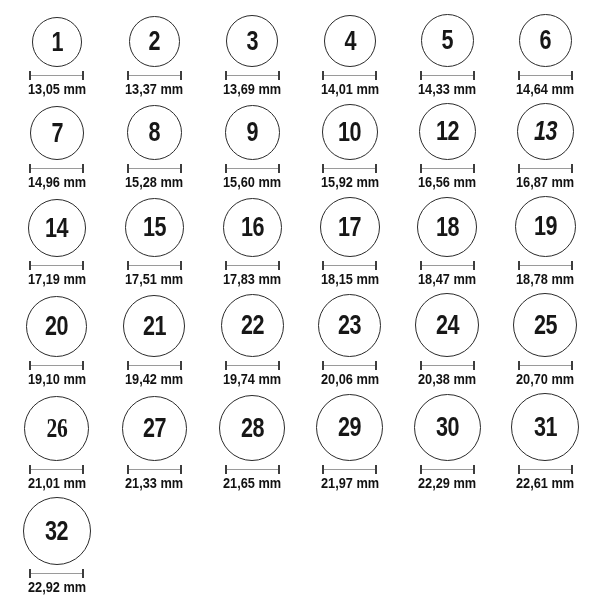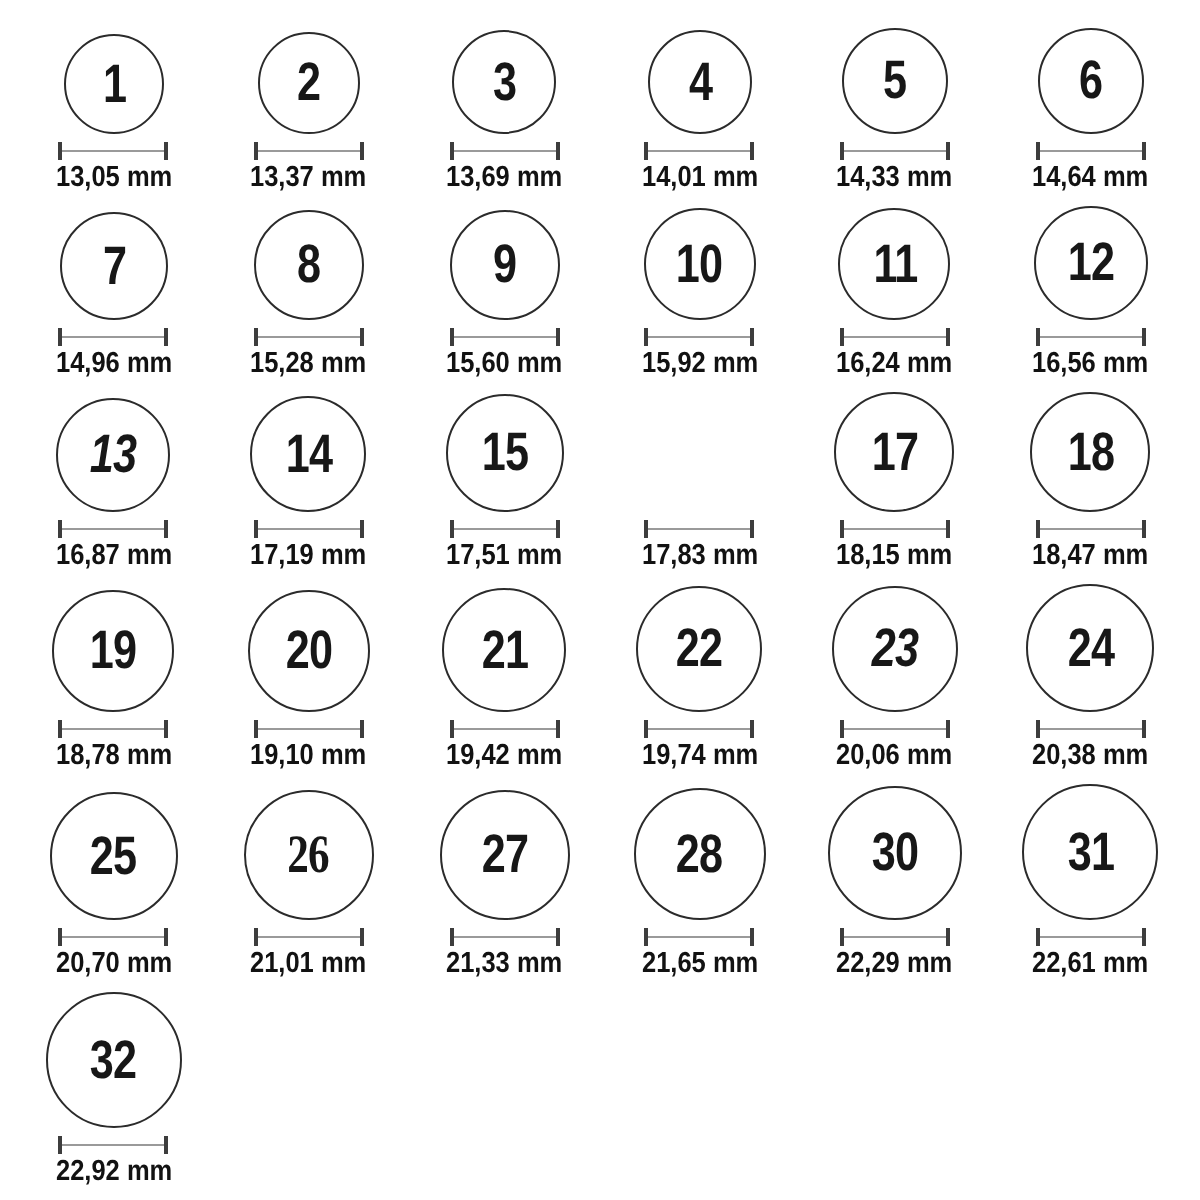--- a/index.html
+++ b/index.html
@@ -143,27 +143,20 @@
   </div>
 
   <div class="cell">
     <div class="circle" style="width: 56px; height: 56px;">
       <span class="num">10</span>
     </div>
     <div class="ruler"></div>
     <span class="label">15,92 mm</span>
   </div>
 
-  <div class="cell">
-    <div class="circle" style="width: 56px; height: 56px;">
-      <span class="num">11</span>
-    </div>
-    <div class="ruler"></div>
-    <span class="label">16,24 mm</span>
-  </div>
 
   <div class="cell">
     <div class="circle" style="width: 57px; height: 57px;">
       <span class="num">12</span>
     </div>
     <div class="ruler"></div>
     <span class="label">16,56 mm</span>
   </div>
 
   <div class="cell">
@@ -184,20 +177,23 @@
 
   <div class="cell">
     <div class="circle" style="width: 59px; height: 59px;">
       <span class="num">15</span>
     </div>
     <div class="ruler"></div>
     <span class="label">17,51 mm</span>
   </div>
 
   <div class="cell">
+    <div class="circle" style="width: 59px; height: 59px;">
+      <span class="num">16</span>
+    </div>
     <div class="ruler"></div>
     <span class="label">17,83 mm</span>
   </div>
 
   <div class="cell">
     <div class="circle" style="width: 60px; height: 60px;">
       <span class="num">17</span>
     </div>
     <div class="ruler"></div>
     <span class="label">18,15 mm</span>
@@ -237,21 +233,21 @@
 
   <div class="cell">
     <div class="circle" style="width: 63px; height: 63px;">
       <span class="num">22</span>
     </div>
     <div class="ruler"></div>
     <span class="label">19,74 mm</span>
   </div>
 
   <div class="cell">
-    <div class="circle" style="width: 63px; height: 63px; font-style: italic;">
+    <div class="circle" style="width: 63px; height: 63px;">
       <span class="num">23</span>
     </div>
     <div class="ruler"></div>
     <span class="label">20,06 mm</span>
   </div>
 
   <div class="cell">
     <div class="circle" style="width: 64px; height: 64px; text-align: right;">
       <span class="num">24</span>
     </div>
@@ -284,20 +280,27 @@
   </div>
 
   <div class="cell">
     <div class="circle" style="width: 66px; height: 66px;">
       <span class="num">28</span>
     </div>
     <div class="ruler"></div>
     <span class="label">21,65 mm</span>
   </div>
 
+  <div class="cell">
+    <div class="circle" style="width: 67px; height: 67px;">
+      <span class="num">29</span>
+    </div>
+    <div class="ruler"></div>
+    <span class="label">21,97 mm</span>
+  </div>
 
   <div class="cell">
     <div class="circle" style="width: 67px; height: 67px; align-items: center;">
       <span class="num">30</span>
     </div>
     <div class="ruler"></div>
     <span class="label">22,29 mm</span>
   </div>
 
   <div class="cell">

